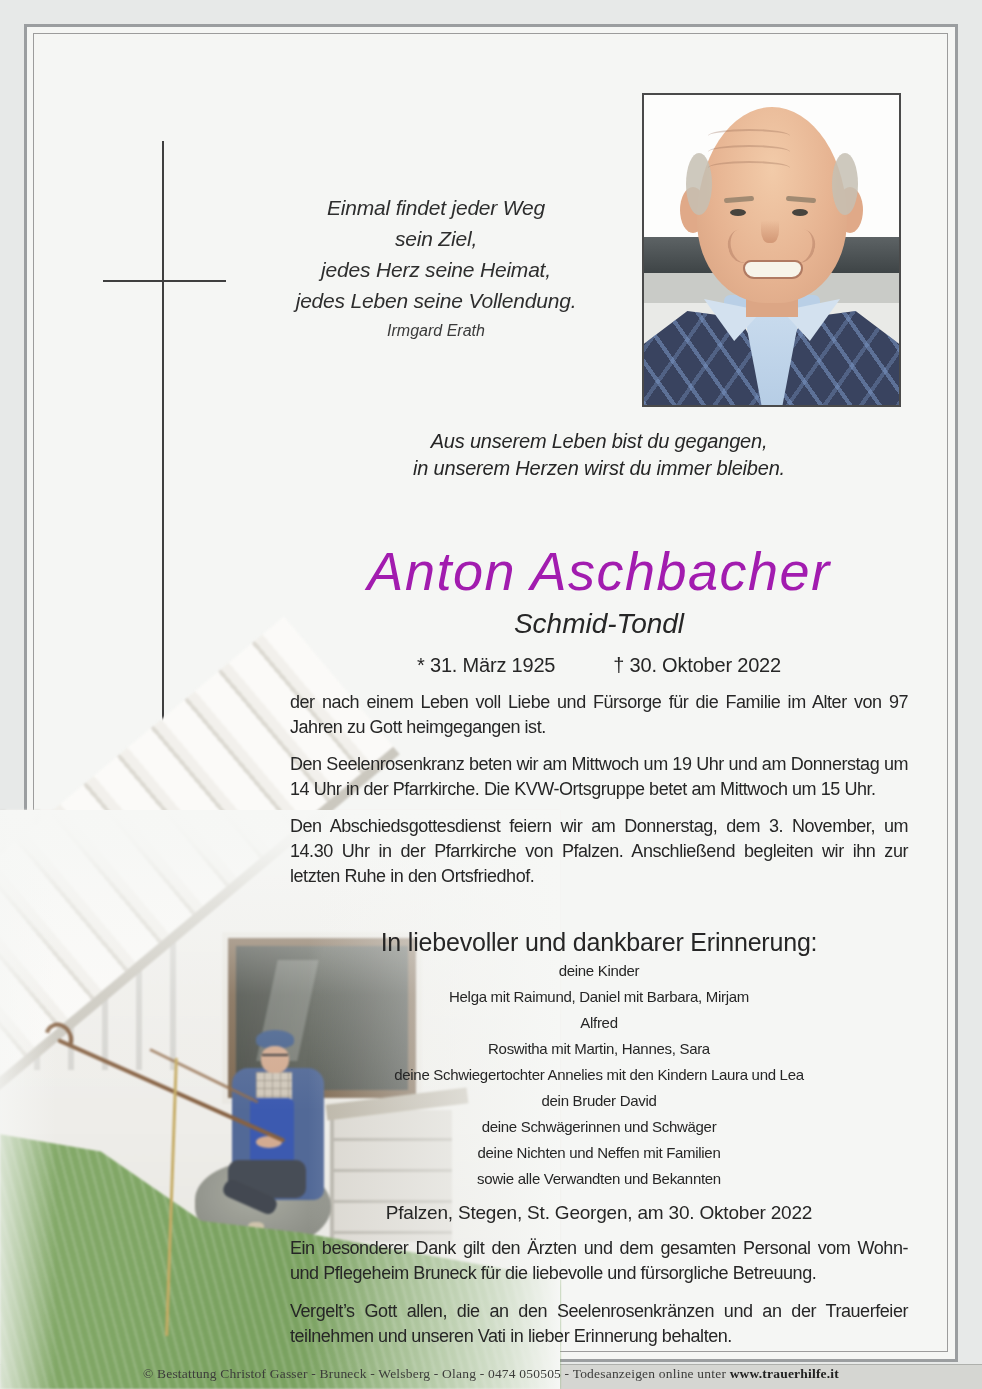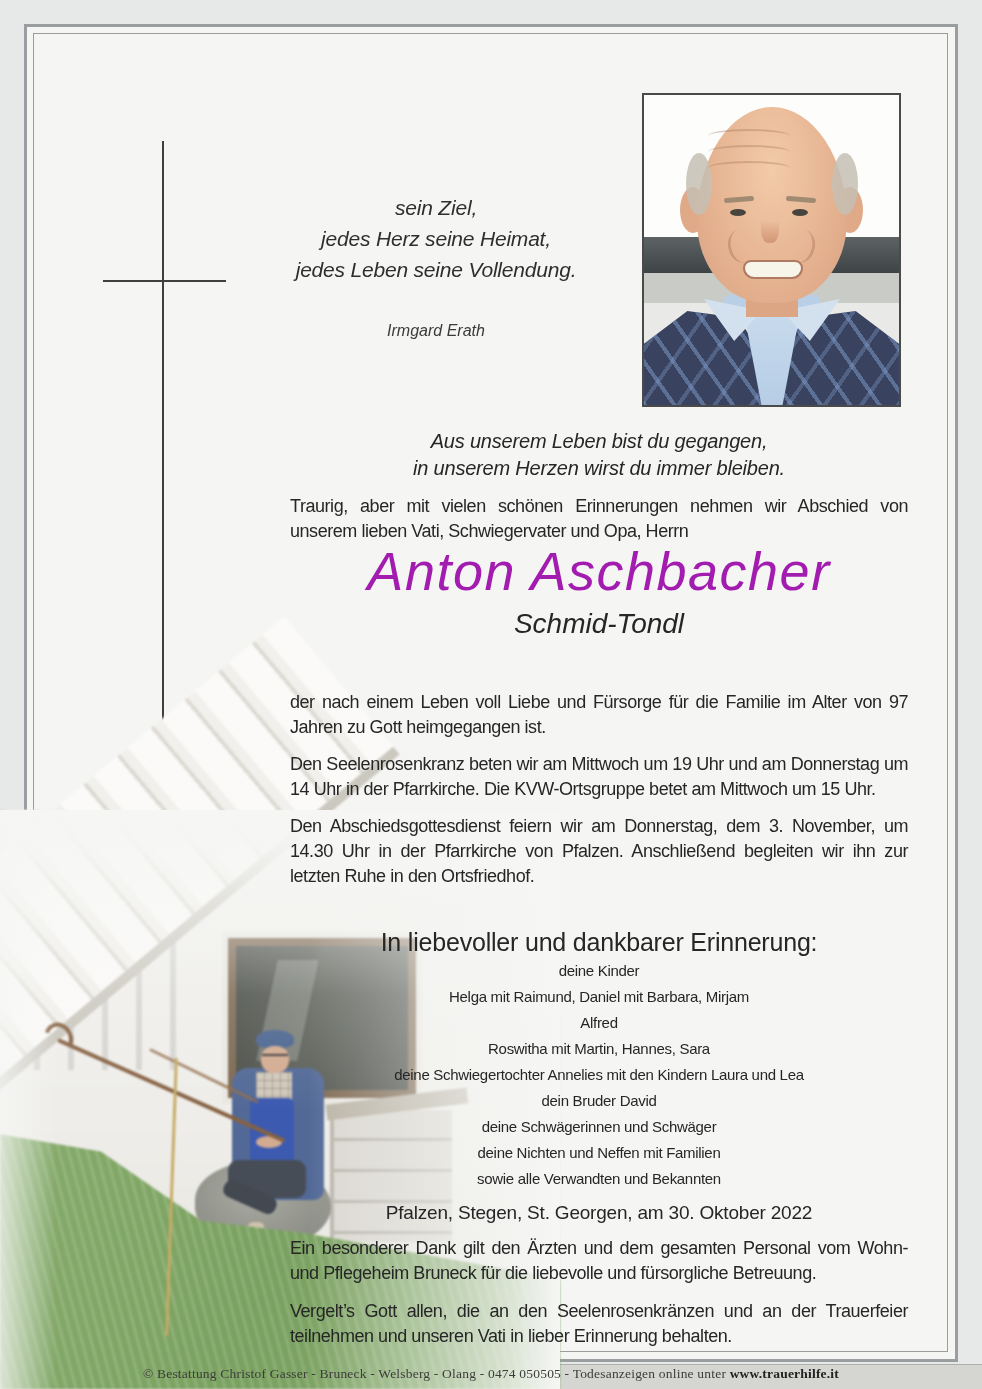--- a/index.html
+++ b/index.html
@@ -141,20 +141,21 @@
 
   <div class="card"></div>
   <div class="inner-line"></div>
   <div class="footer-strip"></div>
 
   <div class="cross-v"></div>
   <div class="cross-h"></div>
 
   <div class="poem">
 
+  <div class="poem-line">Einmal findet jeder Weg</div>
       <div class="poem-line">sein Ziel,</div>
       <div class="poem-line">jedes Herz seine Heimat,</div>
       <div class="poem-line">jedes Leben seine Vollendung.</div>
     </div>
   <div class="poem" style="top:314px;">
     <div class="poem-author">Irmgard Erath</div>
   </div>
 
   <div class="portrait">
     <div class="pt-band"></div>
@@ -185,26 +186,29 @@
       <div class="pt-teeth"></div>
     </div>
   </div>
 
   <div class="col" style="top:428px;">
     <div class="epigraph">
 
     <div>Aus unserem Leben bist du gegangen,</div>
         <div>in unserem Herzen wirst du immer bleiben.</div>
       </div>
-    <div class="intro">Traurig, aber mit vielen schönen Erinnerungen nehmen wir Abschied von unserem lieben Vati, Schwiegervater und Opa, Herrn</div>
   </div>
 
   <div class="col" style="top:540px;">
     <div class="deceased-name">Anton Aschbacher</div>
     <div class="vulgo">Schmid-Tondl</div>
+    <div class="dates">
+      <span>* 31. März 1925</span>
+      <span>† 30. Oktober 2022</span>
+    </div>
   </div>
 
   <div class="col" style="top:690px;">
 
   <p class="para">der nach einem Leben voll Liebe und Fürsorge für die Familie im Alter von 97 Jahren zu Gott heimgegangen ist.</p>
       <p class="para">Den Seelenrosenkranz beten wir am Mittwoch um 19 Uhr und am Donnerstag um 14 Uhr in der Pfarrkirche. Die KVW-Ortsgruppe betet am Mittwoch um 15 Uhr.</p>
       <p class="para">Den Abschiedsgottesdienst feiern wir am Donnerstag, dem 3. November, um 14.30 Uhr in der Pfarrkirche von Pfalzen. Anschließend begleiten wir ihn zur letzten Ruhe in den Ortsfriedhof.</p>
     </div>
 
   <div class="col heading-center" style="top:928px;">In liebevoller und dankbarer Erinnerung:</div>

